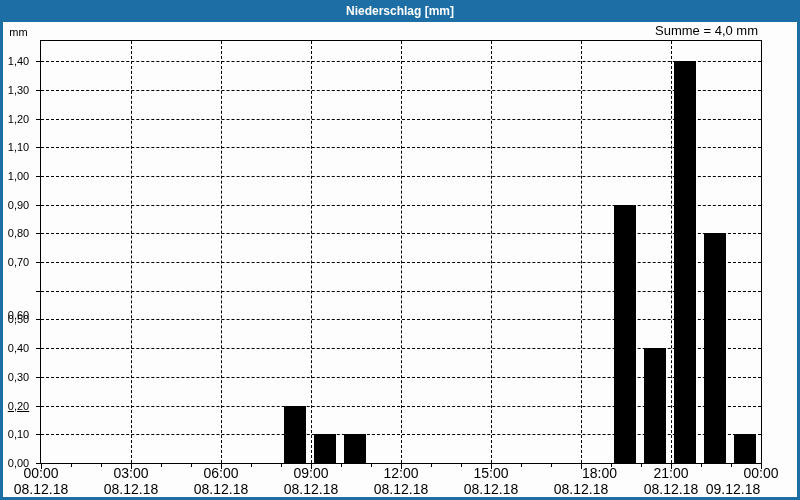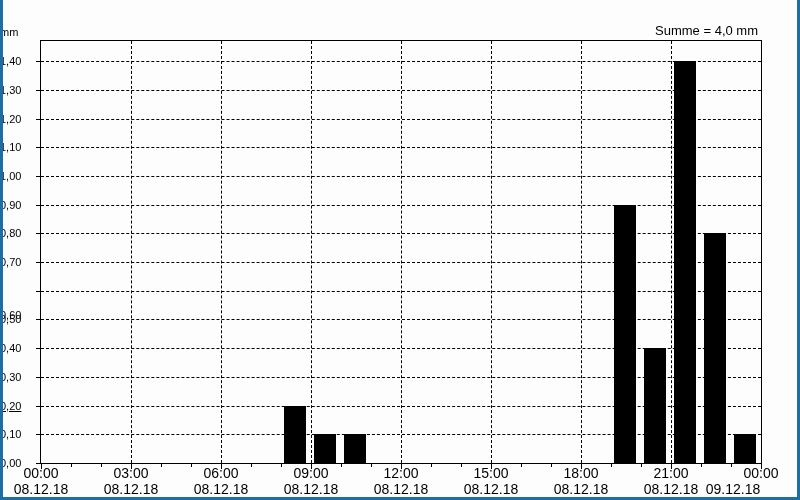--- a/index.html
+++ b/index.html
@@ -28,29 +28,32 @@
     width:722px;height:424px;box-sizing:border-box;
     border:1px solid #000;background:#fdfdfd;
   }
   #plot-box > div{position:absolute;}
   .hgrid{left:0;width:720px;height:0;border-top:1px dashed #000;}
   .vgrid{top:0;height:422px;width:0;border-left:1px dashed #000;}
   .bar{background:#000;}
   .ytick-mark{width:4px;height:1px;background:#000;left:-5px;}
   .xtick-mark{width:1px;background:#000;}
   .ylab{left:-41px;width:37px;height:12px;line-height:12px;
-        text-align:left;font-size:11px;color:#000;white-space:nowrap;}
+        text-align:center;font-size:11px;color:#000;white-space:nowrap;}
   .xlab{width:72px;height:12px;line-height:12px;text-align:center;
         font-size:14px;color:#000;white-space:nowrap;}
   #y-axis-unit-label{top:-15px;}
 </style>
 </head>
 <body>
 
 <div id="window">
+  <div id="title-bar">
+    <span>Niederschlag [mm]</span>
+  </div>
   <div id="sum-annotation">Summe = 4,0 mm</div>
   <div id="plot-box">
     <div id="y-axis-unit-label" class="ylab">mm</div>
   <div class="hgrid" style="top: 393.293px;"></div>
       <div class="hgrid" style="top: 364.585px;"></div>
       <div class="hgrid" style="top: 335.878px;"></div>
       <div class="hgrid" style="top: 307.17px;"></div>
       <div class="hgrid" style="top: 278.463px;"></div>
       <div class="hgrid" style="top: 249.755px;"></div>
       <div class="hgrid" style="top: 221.048px;"></div>
@@ -136,20 +139,20 @@
       <div class="xlab" style="left: 54px; top: 426px;">03:00</div>
       <div class="xlab" style="left: 54px; top: 442px;">08.12.18</div>
       <div class="xlab" style="left: 144px; top: 426px;">06:00</div>
       <div class="xlab" style="left: 144px; top: 442px;">08.12.18</div>
       <div class="xlab" style="left: 234px; top: 426px;">09:00</div>
       <div class="xlab" style="left: 234px; top: 442px;">08.12.18</div>
       <div class="xlab" style="left: 324px; top: 426px;">12:00</div>
       <div class="xlab" style="left: 324px; top: 442px;">08.12.18</div>
       <div class="xlab" style="left: 414px; top: 426px;">15:00</div>
       <div class="xlab" style="left: 414px; top: 442px;">08.12.18</div>
-      <div class="xlab" style="left: 504px; top: 426px;">18:00</div>
+      <div class="xlab" style="left: 504px; top: 426px; text-align: right;">18:00</div>
       <div class="xlab" style="left: 504px; top: 442px;">08.12.18</div>
       <div class="xlab" style="left: 594px; top: 426px;">21:00</div>
       <div class="xlab" style="left: 594px; top: 442px;">08.12.18</div>
       <div class="xlab" style="left: 684px; top: 426px;">00:00</div>
       <div class="xlab" style="left: 656px; top: 442px;">09.12.18</div>
     </div>
 </div>
 
 </body></html>

